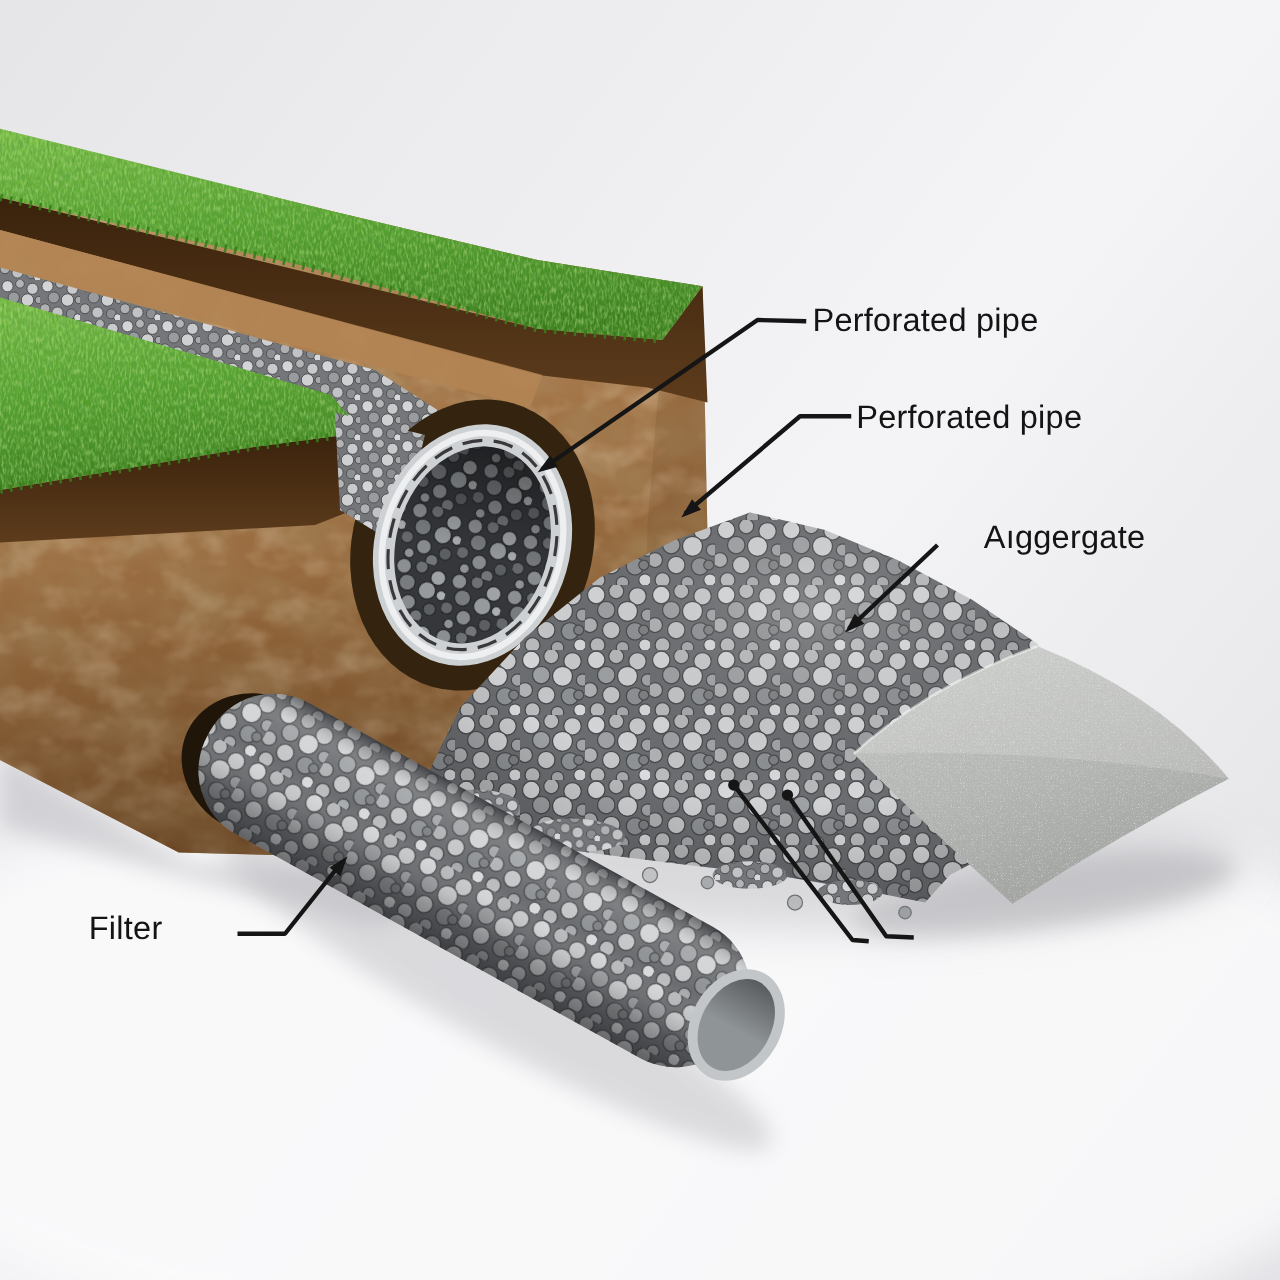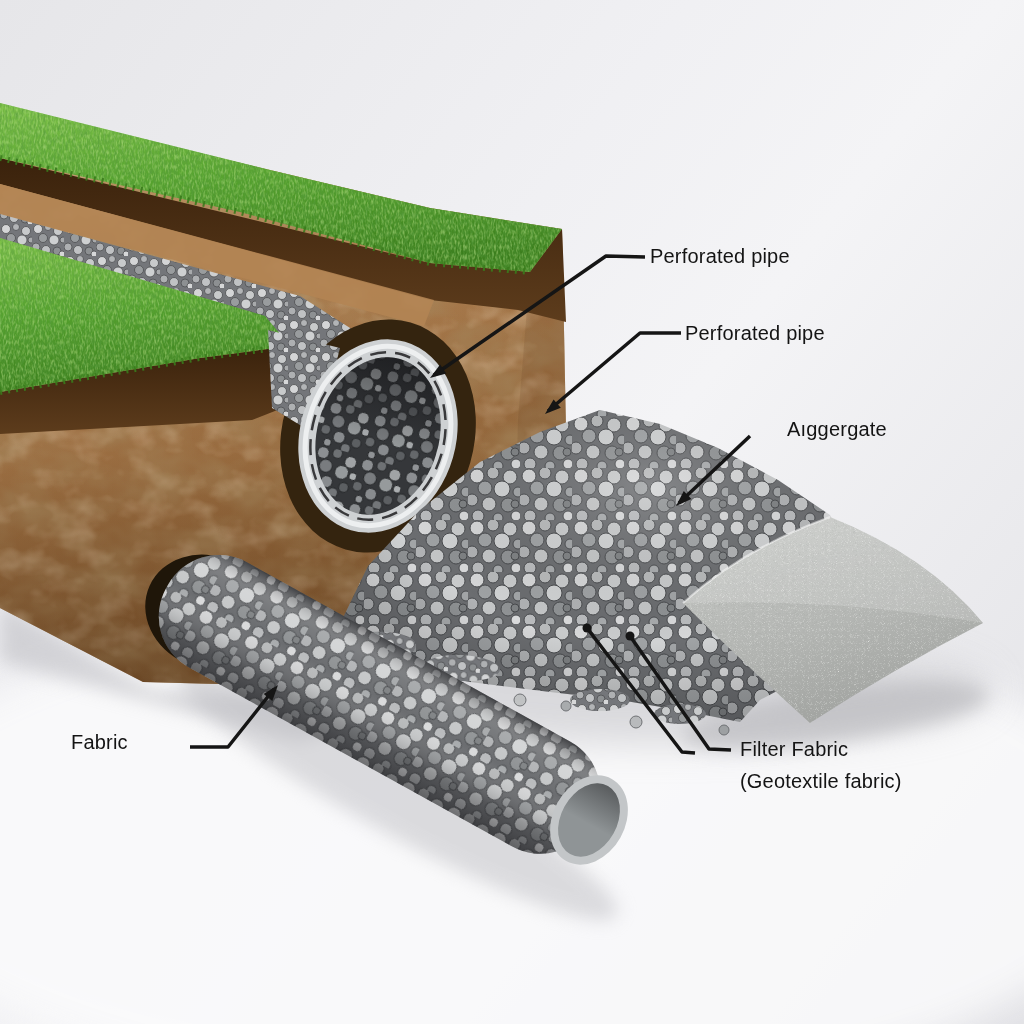--- a/index.html
+++ b/index.html
@@ -3,21 +3,21 @@
 <meta charset="utf-8">
 <style>
   html,body{margin:0;padding:0;background:#cfcfd2;}
   .stage{
     position:relative;width:1024px;height:1024px;overflow:hidden;
     font-family:"Liberation Sans","DejaVu Sans",sans-serif;
     background:linear-gradient(128deg,#e6e6e9 0%,#f0f0f3 38%,#f4f4f6 55%,#e1e1e5 100%);
   }
   .stage svg{position:absolute;left:0;top:0;}
   .lbl{
-    position:absolute;font-size:20px;line-height:32px;letter-spacing:.2px;
+    position:absolute;font-size:26px;line-height:32px;letter-spacing:.2px;
     color:var(--label-text,#141414);white-space:nowrap;
   }
 </style>
 </head>
 <body>
 
 <div class="stage">
 <svg width="1024" height="1024" viewBox="0 0 1024 1024">
   <defs>
     <linearGradient id="soilG" x1="0" y1="0" x2="0.2" y2="1">
@@ -247,18 +247,14 @@
     <polygon points="676,506 683.8,491 691.4,499"></polygon>
     <polygon points="278,685 272.3,701 263.7,694"></polygon>
     <circle cx="587" cy="628" r="4.5"></circle>
     <circle cx="630" cy="636" r="4.5"></circle>
   </g>
 </svg>
 
   <div class="lbl" style="left:650px;top:240px">Perforated pipe</div>
   <div class="lbl" style="left:685px;top:317px">Perforated pipe</div>
   <div class="lbl" style="left:787px;top:413px">Aıggergate</div>
-  <div class="lbl" style="left:740px;top:733px">
-    <div>Filter Fabric</div>
-    <div>(Geotextile fabric)</div>
-  </div>
-  <div class="lbl" style="left:71px;top:726px">Fabric</div>
+  <div class="lbl" style="left:71px;top:726px">Filter</div>
 </div>
 
 </body></html>

